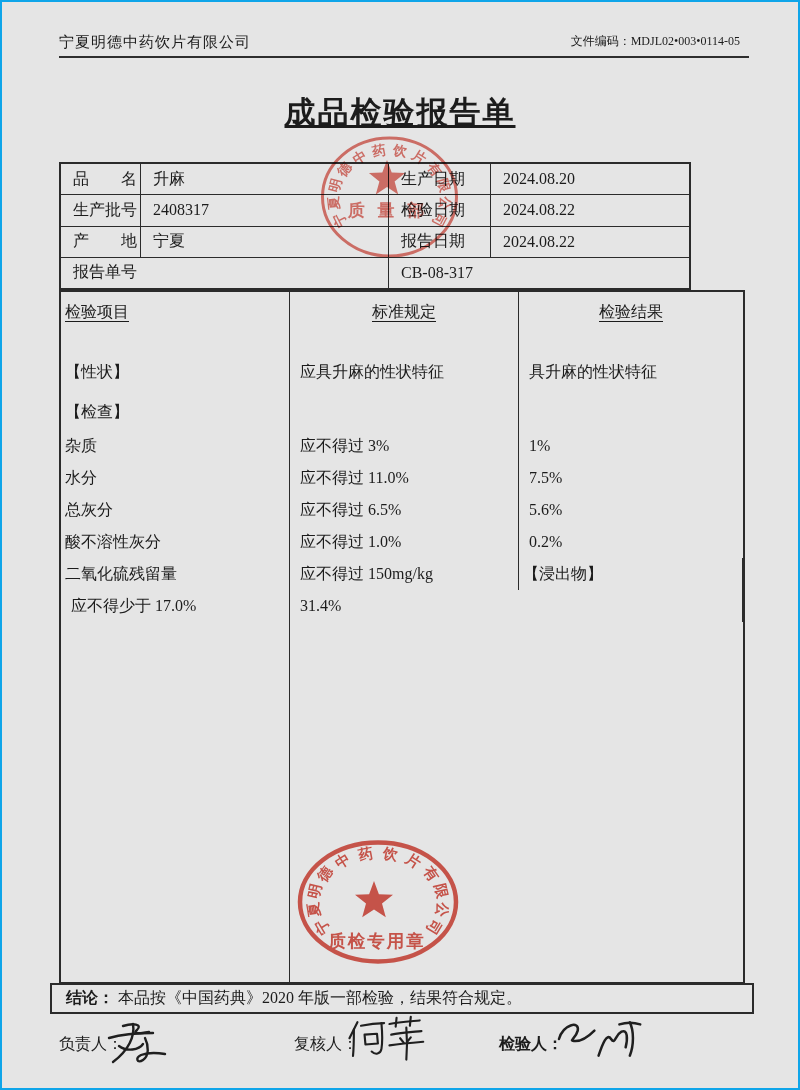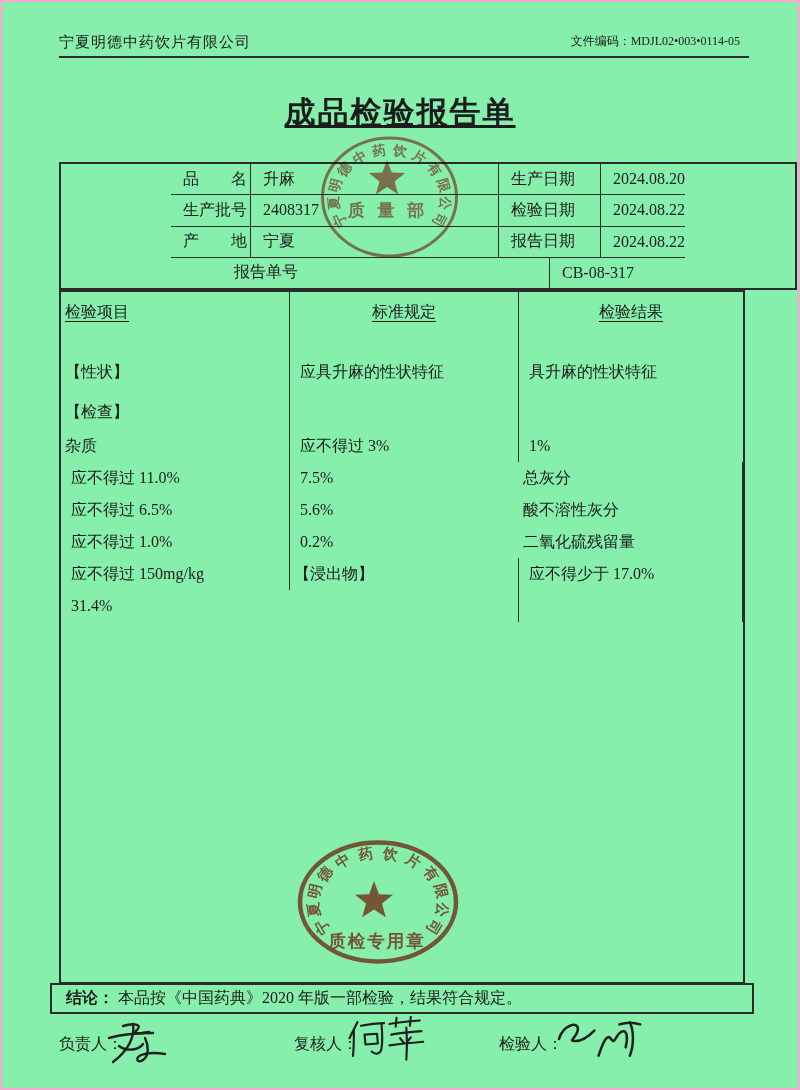--- a/index.html
+++ b/index.html
@@ -1,30 +1,30 @@
 <!DOCTYPE html>
 <html lang="zh"><head>
 <meta charset="utf-8">
 <style>
   html,body{margin:0;padding:0;background:#ffffff;}
   .page{
     position:relative;width:800px;height:1090px;box-sizing:border-box;
-    border:2px solid #f9a8d4;background:#86efac;overflow:hidden;
+    border:2px solid #0ea5e9;background:#e5e5e5;overflow:hidden;
     font-family:"Liberation Serif","DejaVu Serif",serif;color:#1c1c1c;
   }
   
   .hdr-company{position:absolute;left:57px;top:31px;font-size:15px;letter-spacing:1px;}
   .hdr-code{position:absolute;right:58px;top:31px;font-size:12px;}
   .hdr-rule{position:absolute;left:57px;top:54px;width:690px;height:2px;background:#2e2e2e;}
   
   .title{position:absolute;left:0;top:90px;width:100%;text-align:center;
          font-size:31px;font-weight:bold;letter-spacing:2px;text-decoration:underline;}
   
-  .info-table{position:absolute;left:57px;top:160px;width:738px;height:128px;
-              box-sizing:border-box;border:2px solid #2b2b2b;display:flex;flex-direction:column;align-items:center;}
+  .info-table{position:absolute;left:57px;top:160px;width:632px;height:128px;
+              box-sizing:border-box;border:2px solid #2b2b2b;display:flex;flex-direction:column;}
   .info-row{flex:1;display:grid;grid-template-columns:80px 248px 102px 1fr;}
   .info-row.last{grid-template-columns:328px 1fr;}
   .info-row:not(:last-child){border-bottom:1.5px solid #2b2b2b;}
   .cell{display:flex;align-items:center;padding-left:12px;font-size:16px;box-sizing:border-box;}
   .cell.bline{border-right:1.5px solid #2b2b2b;}
   
   .main-table{position:absolute;left:57px;top:288px;width:686px;height:694px;
               box-sizing:border-box;border:2px solid #2b2b2b;display:grid;
               grid-template-columns:229px 229px 1fr;
               grid-template-rows:64px 40px 34px 32px 32px 32px 32px 32px 32px 1fr;}
@@ -94,20 +94,21 @@
     <div class="mcell c3">具升麻的性状特征</div>
 
     <div class="mcell c1">【检查】</div>
     <div class="mcell c2"></div>
     <div class="mcell c3"></div>
 
     <div class="mcell c1">杂质</div>
     <div class="mcell c2">应不得过 3%</div>
     <div class="mcell c3">1%</div>
 
+    <div class="mcell c1">水分</div>
     <div class="mcell c2">应不得过 11.0%</div>
     <div class="mcell c3">7.5%</div>
 
     <div class="mcell c1">总灰分</div>
     <div class="mcell c2">应不得过 6.5%</div>
     <div class="mcell c3">5.6%</div>
 
     <div class="mcell c1">酸不溶性灰分</div>
     <div class="mcell c2">应不得过 1.0%</div>
     <div class="mcell c3">0.2%</div>
@@ -124,21 +125,21 @@
     <div class="mcell c3"></div>
   </div>
 
   <div class="conclusion">
     <b>结论：</b>
     <span>本品按《中国药典》2020 年版一部检验，结果符合规定。</span>
   </div>
 
   <div class="sig-label" style="left:57px;">负责人：</div>
   <div class="sig-label" style="left:292px;">复核人：</div>
-  <div class="sig-label" style="left:497px;">检验人：</div>
+  <div class="sig-label" style="left:497px;font-weight:bold;">检验人：</div>
 
   <svg class="sig" style="left:98px;top:1018px;" width="78" height="46" viewBox="0 0 72 46">
     <path d="M20 6 C30 3 40 4 34 10 C28 15 40 13 46 12"></path>
     <path d="M6 18 C20 14 36 13 50 13"></path>
     <path d="M30 4 C32 16 26 30 10 42"></path>
     <path d="M16 26 C24 32 36 30 40 24"></path>
     <path d="M42 18 C46 26 46 36 40 40 C34 44 32 38 38 35 C46 32 56 33 62 34"></path>
   </svg>
 
   <svg class="sig" style="left:343px;top:1012px;" width="80" height="52" viewBox="0 0 90 56" aria-label="何萍">

